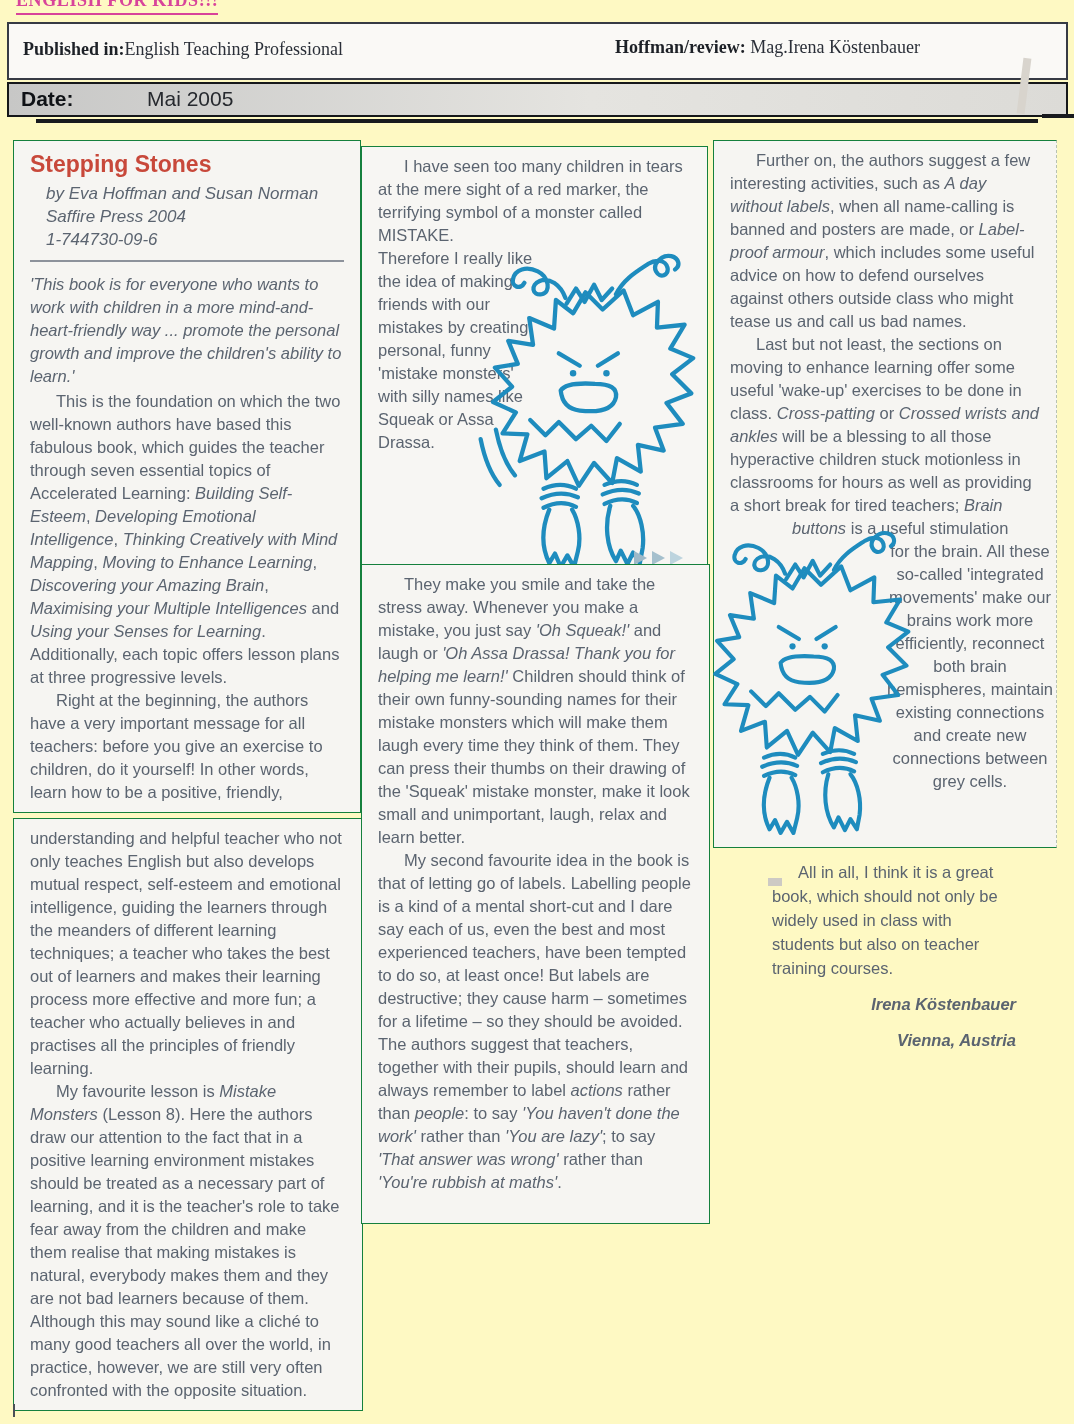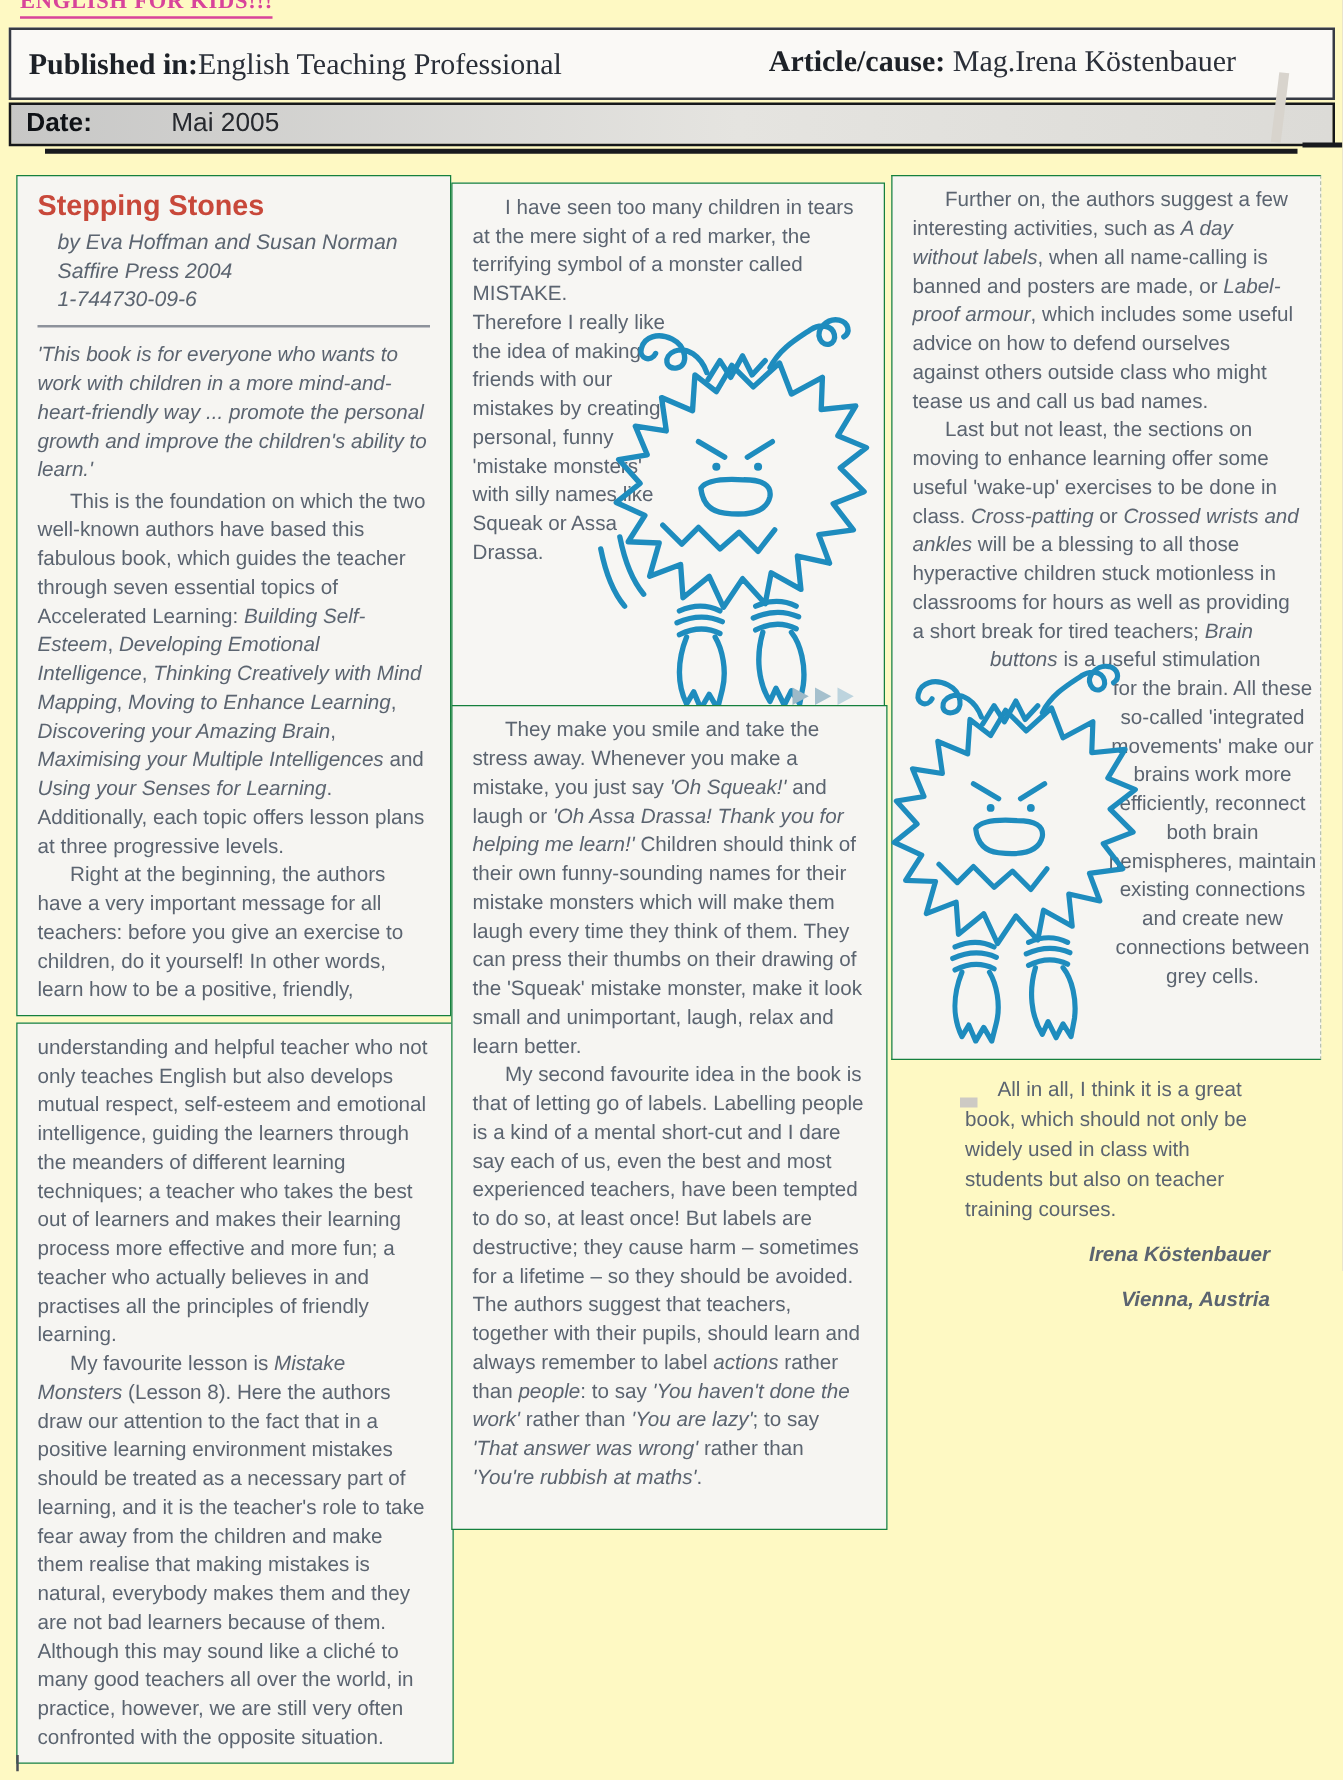--- a/index.html
+++ b/index.html
@@ -7,30 +7,30 @@
         font-family:"Liberation Sans",sans-serif;color:var(--body-text,#5b6470);}
   .it{font-style:italic;}
 
   
   #banner{position:absolute;top:0;left:16px;height:13px;overflow:hidden;border-bottom:2px solid var(--banner-pink,#d8439a);}
   #banner span{display:block;margin-top:-10px;font-family:"Liberation Serif",serif;font-weight:bold;
                font-size:18px;letter-spacing:.6px;color:var(--banner-pink,#d8439a);white-space:nowrap;}
 
   
   #headerbox{position:absolute;top:22px;left:7px;width:1057px;height:54px;background:#faf9f6;
-             border:2px solid #363b44;font-family:"Liberation Serif",serif;font-size:24px;color:#2a2f38;}
+             border:2px solid #363b44;font-family:"Liberation Serif",serif;font-size:18px;color:#2a2f38;}
   #pub{position:absolute;left:14px;top:15px;white-space:nowrap;}
   #rev{position:absolute;left:606px;top:13px;white-space:nowrap;}
   .hlbl{font-weight:bold;color:#1d2127;}
 
   
   #datebar{position:absolute;top:82px;left:7px;width:1057px;height:31px;
            background:linear-gradient(90deg,#c7c7c6,#e5e4e0 55%,#dcdbd7);border:2px solid #15171a;}
   #datebar .lbl{position:absolute;left:12px;top:3px;font-weight:bold;font-size:21px;color:#0f1216;}
-  #datebar .val{position:absolute;left:128px;top:3px;font-size:21px;color:#26292e;}
+  #datebar .val{position:absolute;left:138px;top:3px;font-size:21px;color:#26292e;}
 
   .rule{position:absolute;top:119px;left:36px;width:1002px;height:4px;background:#181a1e;}
   .rule2{position:absolute;top:114px;left:1042px;width:32px;height:4px;background:#181a1e;}
 
   
   .block{position:absolute;background:#f6f5f2;border:1px solid #15803d;padding:8px 16px;
          box-sizing:border-box;font-size:16.5px;line-height:23px;}
   #col1a{left:13px;top:140px;width:348px;min-height:664px;}
   #col1b{left:13px;top:818px;width:350px;min-height:588px;}
   #col2a{left:361px;top:146px;width:347px;min-height:414px;background:#f7f6f3;}
@@ -80,21 +80,21 @@
 
   <div id="banner">
     <span>ENGLISH FOR KIDS!!!</span>
   </div>
 
   <div id="headerbox">
     <div id="pub">
       <span class="hlbl">Published in:</span><span>English Teaching Professional</span>
     </div>
     <div id="rev">
-      <span class="hlbl">Article/cause:</span>
+      <span class="hlbl">Hoffman/review:</span>
       <span>Mag.Irena Köstenbauer</span>
     </div>
   </div>
 
   <div id="datebar">
     <span class="lbl">Date:</span>
     <span class="val">Mai 2005</span>
   </div>
 
   <div class="rule"></div>

